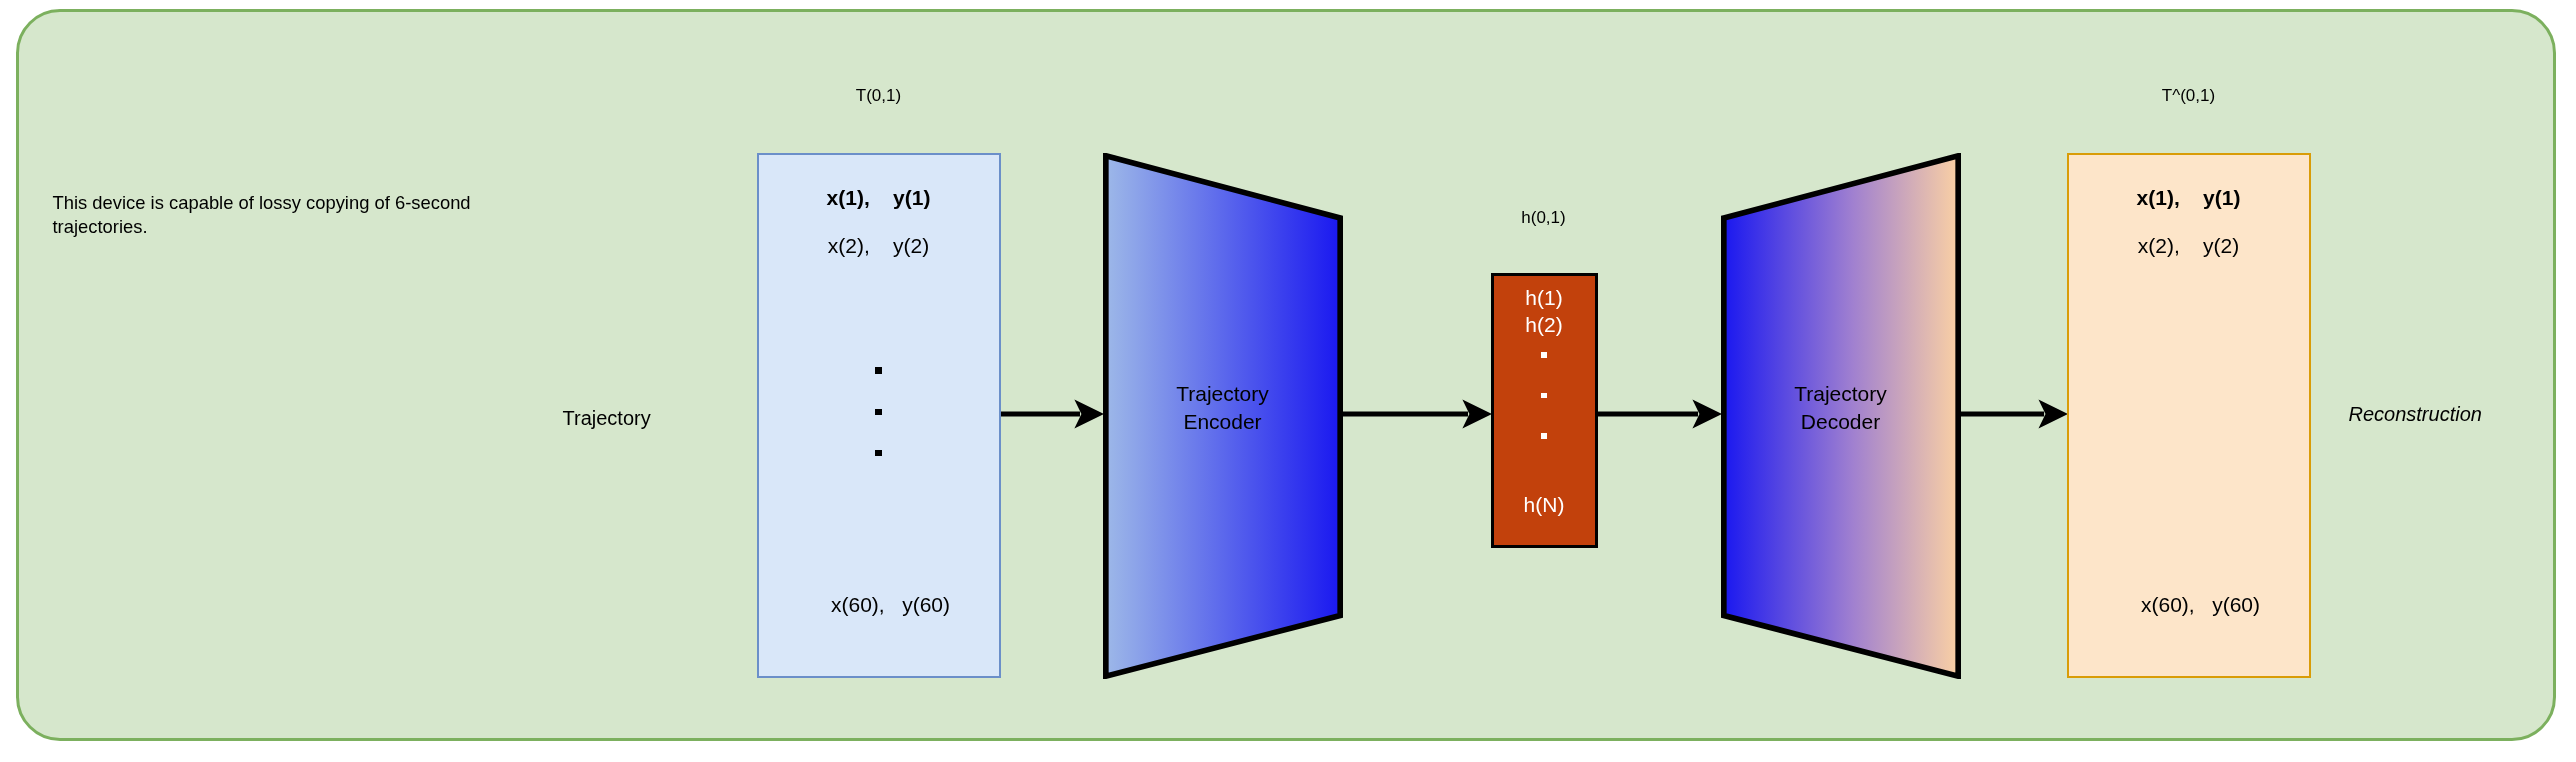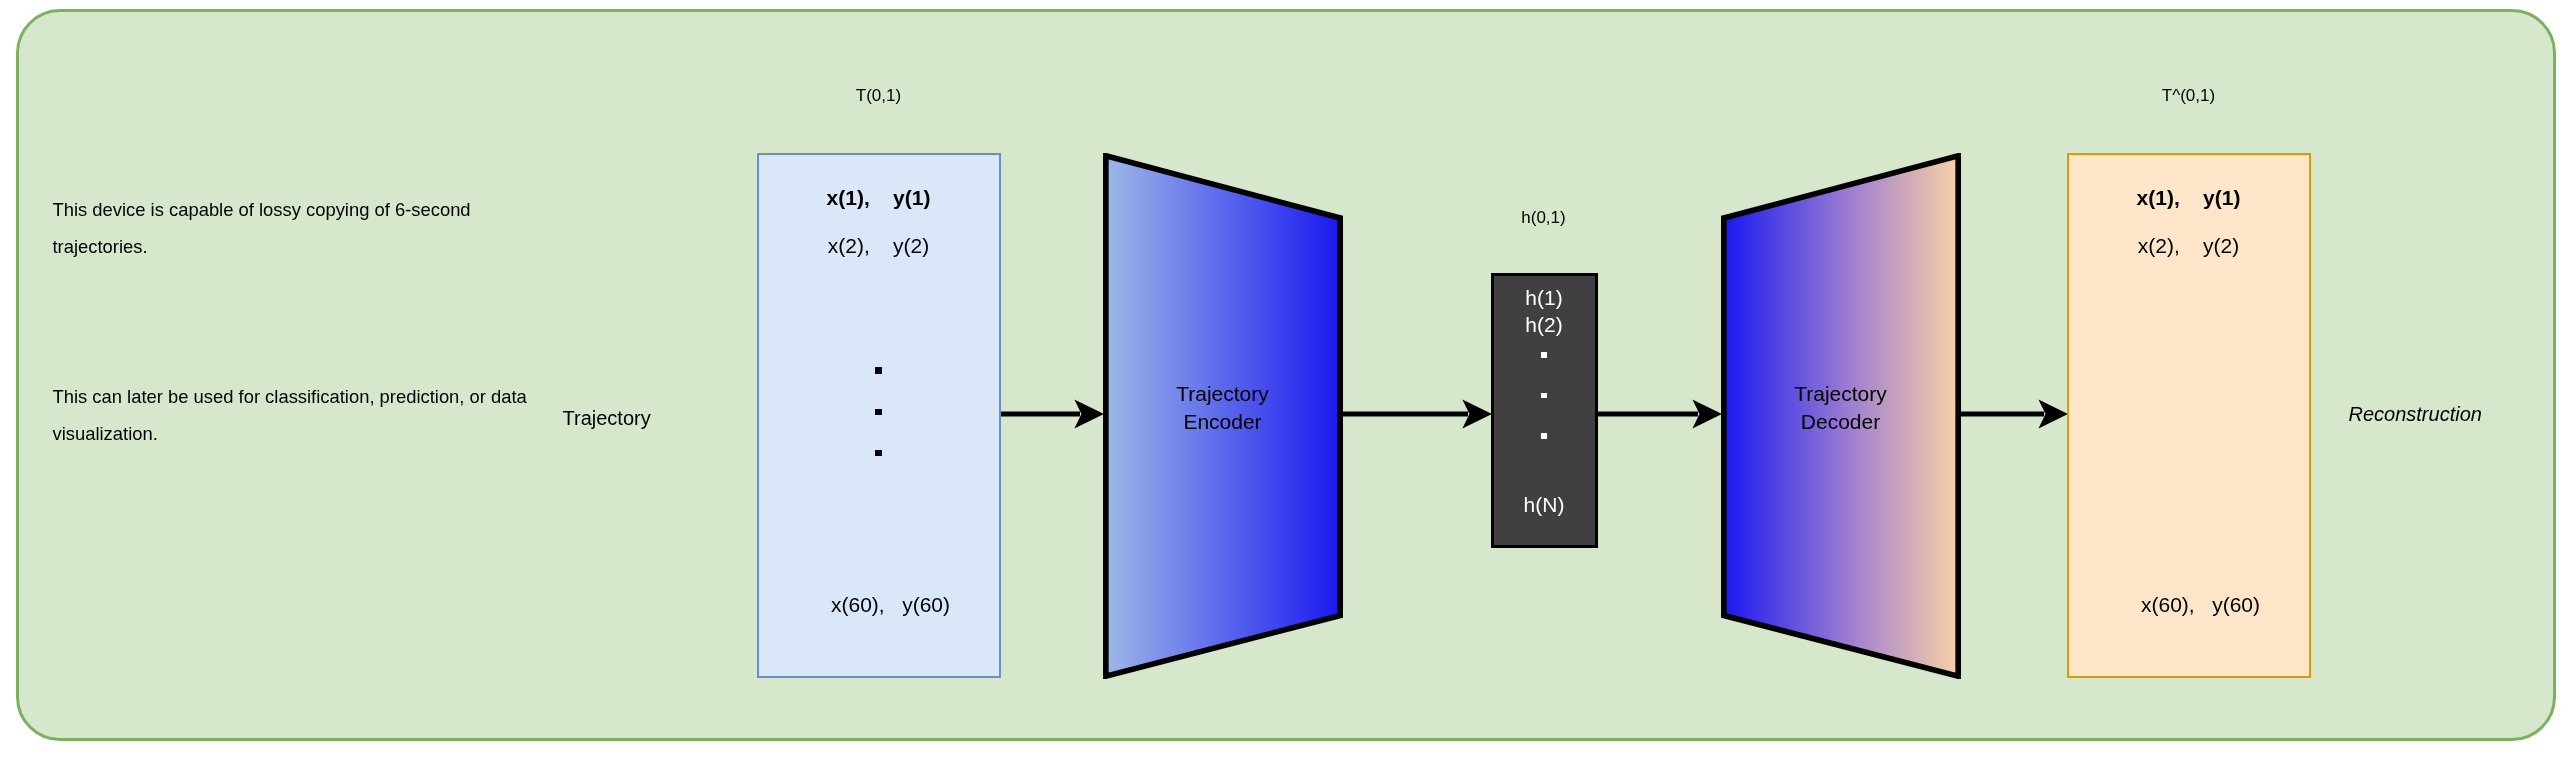--- a/index.html
+++ b/index.html
@@ -44,21 +44,21 @@
     font-weight: bold;
     color: #000000;
     letter-spacing: -0.4px;
     white-space: nowrap;
   }
   .para {
     position: absolute;
     left: 34px;
     width: 494px;
     font-size: 18.4px;
-    line-height: 37px;
+    line-height: 24px;
     color: #000000;
   }
   #para-0 { top: 179px; }
   #para-1 { top: 259px; }
   #para-2 { top: 366px; }
 
   
   .side-label {
     position: absolute;
     font-size: 20px;
@@ -144,21 +144,21 @@
     line-height: 28px;
     color: #000;
     pointer-events: none;
   }
 
   
   #box-latent {
     position: absolute;
     left: 1472px; top: 261px;
     width: 107px;  height: 275px;
-    background: #404040;
+    background: #c2410c;
     border: 3.5px solid #000000;
     box-sizing: border-box;
   }
   .hrow {
     position: absolute;
     left: 0; width: 100%;
     text-align: center;
     font-size: 21px;
     color: #ffffff;
     white-space: pre;
@@ -194,21 +194,20 @@
 </style>
 </head>
 <body>
 
 <div id="stage">
 
   <div class="panel">
 
 
     <div class="para" id="para-0">This device is capable of lossy copying of 6-second trajectories.</div>
-    <div class="para" id="para-2">This can later be used for classification, prediction, or data visualization.</div>
 
     <div class="side-label" id="label-trajectory">Trajectory</div>
     <div class="side-label" id="label-reconstruction">Reconstruction</div>
 
     <div class="caption" id="caption-input">T(0,1)</div>
     <div class="caption" id="caption-latent">h(0,1)</div>
     <div class="caption" id="caption-output">T^(0,1)</div>
 
     <div class="databox" id="box-input">
       <div class="row row-1">x(1),    y(1)</div>

